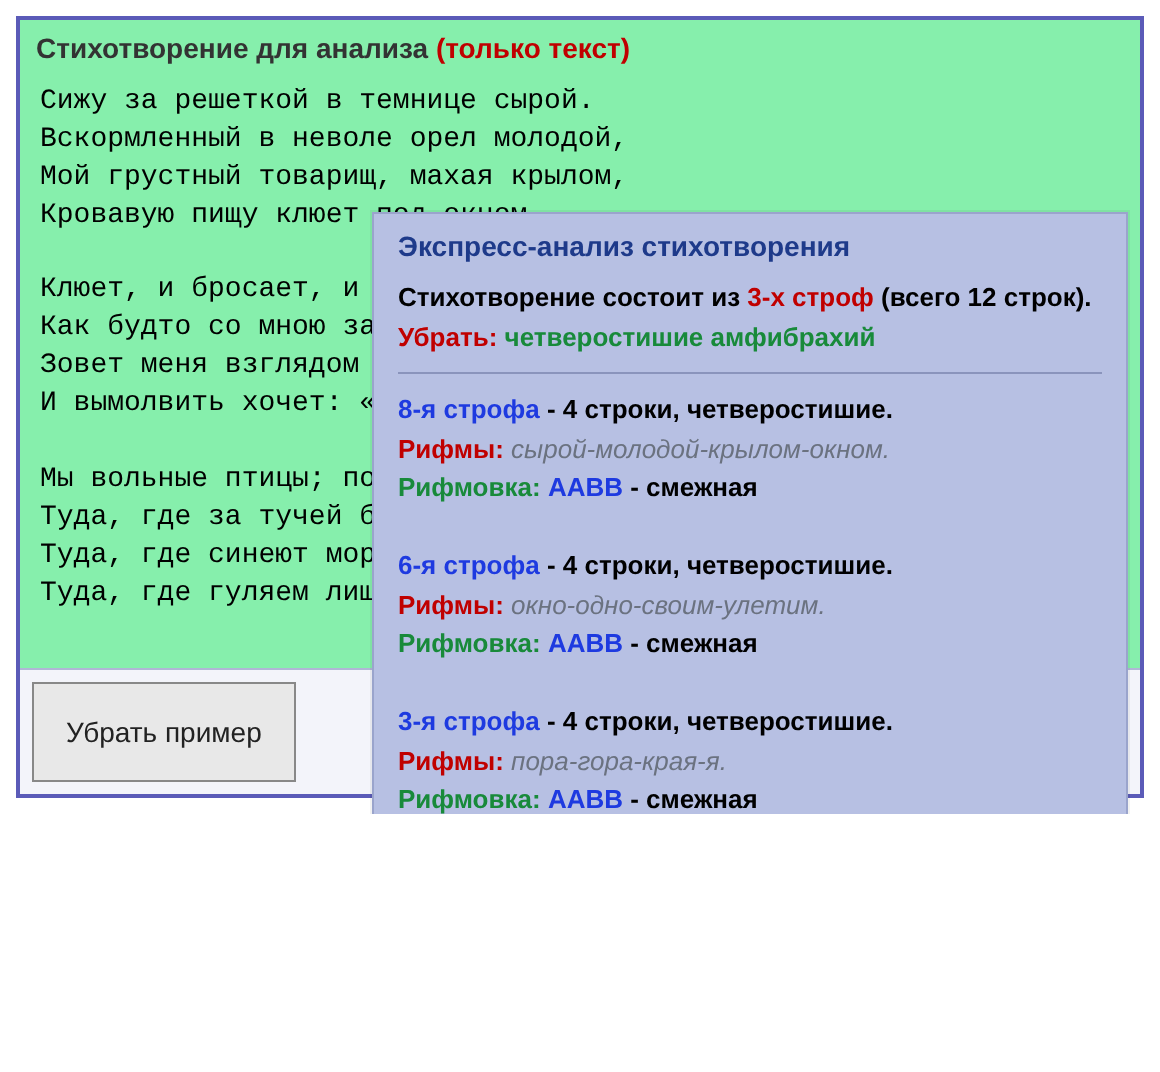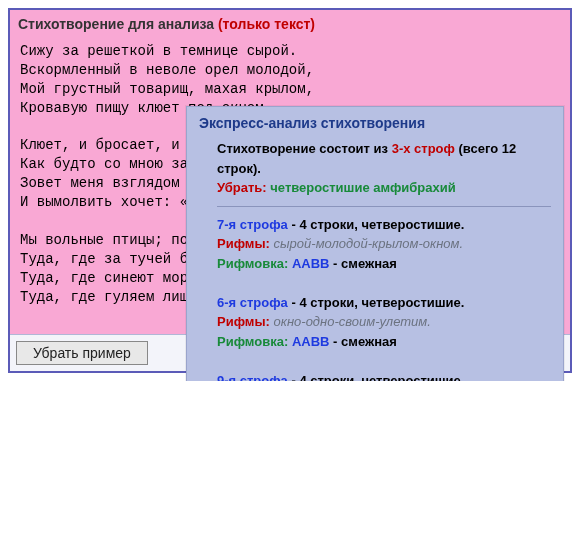--- a/index.html
+++ b/index.html
@@ -6,21 +6,21 @@
   body {
     margin: 0;
     padding: 8px;
     background: #fff;
     font-family: Arial, Helvetica, sans-serif;
     font-size: 13px;
   }
   .app {
     width: 564px;
     border: 2px solid #5b5bb8;
-    background: #f9a8d4;
+    background: #86efac;
     position: relative;
   }
   .header {
     padding: 6px 8px 2px 8px;
     font-size: 14px;
   }
   .header .title { font-weight: bold; color: #333; }
   .header .note  { font-weight: bold; color: #c00000; }
   .poem-area {
     font-family: "Courier New", monospace;
@@ -43,21 +43,20 @@
   }
   .overlay-head {
     padding: 8px 24px 4px 12px;
     font-weight: bold;
     color: #1e3a8a;
     font-size: 14px;
   }
   .overlay-body {
     padding: 4px 12px 10px 12px;
     line-height: 1.5;
-    margin-left: 18px;
   }
   hr.sep {
     border: none;
     border-top: 1px solid #8a94bc;
     margin: 8px 0;
   }
   .b   { font-weight: bold; }
   .blue   { color: #1e3ae0; }
   .redb   { color: #c00000; }
   .green  { color: #188a3a; }
@@ -79,21 +78,21 @@
     display: flex;
     justify-content: space-between;
     align-items: center;
     padding: 6px;
     border-top: 1px solid #b0b6d6;
     background: #f3f4fa;
   }
   .btn {
     font-size: 14px;
     font-family: Arial, Helvetica, sans-serif;
-    padding: 3px 16px;
+    padding: 16px 16px;
     border: 1px solid #888;
     cursor: pointer;
   }
   .btn-light {
     background: #e8e8e8;
     color: #222;
   }
   .btn-red {
     background: #b31212;
     background: linear-gradient(#c51717,#9e0f0f);
@@ -132,37 +131,37 @@
       <div>
         <span class="b">Стихотворение состоит из </span><span class="b redb">3-х строф</span><span class="b"> (всего 12 строк).</span>
       </div>
       <div>
         <span class="b redb">Убрать:</span>
         <span class="b green">четверостишие амфибрахий</span>
       </div>
       <hr class="sep">
 
       <div>
-        <span class="b blue">7-я строфа</span><span class="b"> - 4 строки, четверостишие.</span><br>
+        <span class="b blue">8-я строфа</span><span class="b"> - 4 строки, четверостишие.</span><br>
         <span class="b redb">Рифмы:</span>
         <span class="grayit">сырой-молодой-крылом-окном.</span><br>
         <span class="b green">Рифмовка:</span>
         <span class="b blue">ААВВ</span><span class="b"> - смежная</span>
       </div>
       <br>
       <div>
         <span class="b blue">6-я строфа</span><span class="b"> - 4 строки, четверостишие.</span><br>
         <span class="b redb">Рифмы:</span>
         <span class="grayit">окно-одно-своим-улетим.</span><br>
         <span class="b green">Рифмовка:</span>
         <span class="b blue">ААВВ</span><span class="b"> - смежная</span>
       </div>
       <br>
       <div>
-        <span class="b blue">9-я строфа</span><span class="b"> - 4 строки, четверостишие.</span><br>
+        <span class="b blue">3-я строфа</span><span class="b"> - 4 строки, четверостишие.</span><br>
         <span class="b redb">Рифмы:</span>
         <span class="grayit">пора-гора-края-я.</span><br>
         <span class="b green">Рифмовка:</span>
         <span class="b blue">ААВВ</span><span class="b"> - смежная</span>
       </div>
 
       <hr class="sep">
       <div>
         <span class="b">Кол-во слов в стихах:</span>
         <span class="b redb">69</span>

